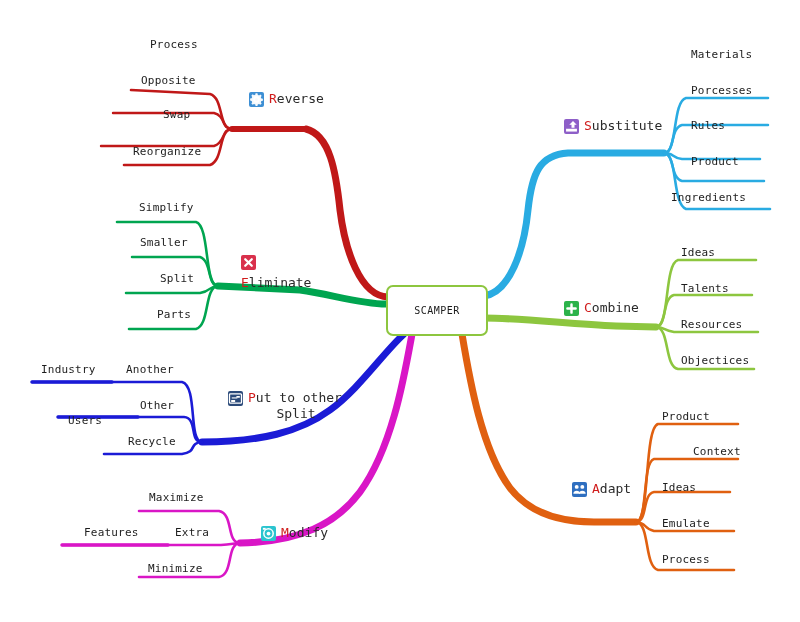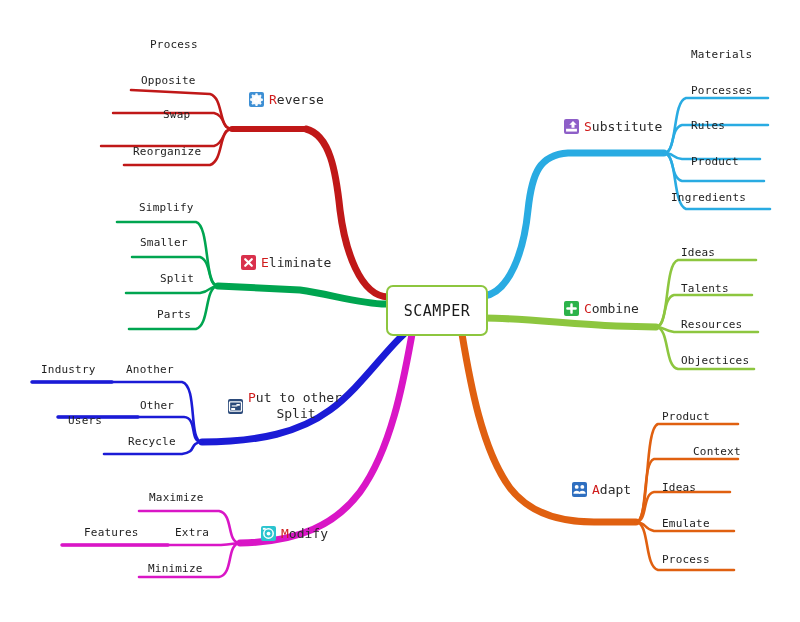--- a/index.html
+++ b/index.html
@@ -5,35 +5,35 @@
   html,body{margin:0;padding:0;background:#ffffff;}
   body{width:800px;height:622px;overflow:hidden;
        font-family:"DejaVu Sans Mono","Liberation Mono",monospace;}
   #stage{position:relative;width:800px;height:622px;background:#fff;}
   svg#wires{position:absolute;left:0;top:0;width:800px;height:622px;}
 
   .node-label{position:absolute;white-space:nowrap;font-size:11.5px;color:#262626;
               letter-spacing:.2px;}
   .leaf{font-size:11px;color:#1d1d1d;}
 
-  .branch-label{position:absolute;display:flex;align-items:center;gap:5px;
+  .branch-label{position:absolute;display:flex;align-items:flex-start;gap:5px;
                 white-space:nowrap;padding-left:13px;}
   .branch-label .txt{font-size:13px;color:#2a2a2a;line-height:15px;}
   .branch-label .txt .cap{color:#d01c1c;}
   .branch-label.two .txt{white-space:normal;width:96px;line-height:16px;}
   .branch-label.two .txt .l2{display:block;text-align:center;}
 
   .ico{width:15px;height:15px;border-radius:2px;flex:0 0 15px;position:relative;
        margin-top:1px;display:block;}
   .ico svg{display:block;width:15px;height:15px;}
 
   #center-node{position:absolute;left:386px;top:285px;width:98px;height:47px;
     border:2.5px solid #8dc63f;border-radius:7px;background:#fff;
     display:flex;align-items:center;justify-content:center;z-index:5;}
-  #center-node .ct{font-size:15px;color:#1a1a1a;letter-spacing:.5px;}
+  #center-node .ct{font-size:10px;color:#1a1a1a;letter-spacing:.5px;}
 </style>
 </head>
 <body>
 
 <div id="stage">
 
   <svg id="wires" viewBox="0 0 800 622" xmlns="http://www.w3.org/2000/svg">
 
     <g>
       <path d="M388,297 C360,296 345,250 340,210 C336,172 330,135 306,129" fill="none" stroke="#c01818" stroke-width="7" stroke-linecap="round"></path>
@@ -103,21 +103,21 @@
   <div id="labels">
       <div class="branch-label" style="left: 236px; top: 91px;">
         <span class="ico" style="background: rgb(61, 143, 212);">
           <svg viewBox="0 0 16 16">
             <path fill="#ffffff" d="M8 4.6a3.4 3.4 0 100 6.8 3.4 3.4 0 000-6.8zm0 5a1.6 1.6 0 110-3.2 1.6 1.6 0 010 3.2z"></path>
             <path fill="#ffffff" d="M7 1.4h2l.3 1.6 1.4.6 1.4-.9 1.4 1.4-.9 1.4.6 1.4 1.6.3v2l-1.6.3-.6 1.4.9 1.4-1.4 1.4-1.4-.9-1.4.6-.3 1.6H7l-.3-1.6-1.4-.6-1.4.9-1.4-1.4.9-1.4-.6-1.4L1.2 9V7l1.6-.3.6-1.4-.9-1.4 1.4-1.4 1.4.9 1.4-.6z" opacity=".95"></path>
           </svg>
         </span>
         <span class="txt"><span class="cap">R</span>everse</span>
       </div>
-      <div class="branch-label" style="left: 228px; top: 254px;">
+      <div class="branch-label" style="left: 228px; top: 254px; flex-direction: column;">
         <span class="ico" style="background: rgb(217, 48, 76);">
           <svg viewBox="0 0 16 16">
             <path stroke="#ffffff" stroke-width="2.4" stroke-linecap="round" d="M4.5 4.5l7 7M11.5 4.5l-7 7"></path>
           </svg>
         </span>
         <span class="txt"><span class="cap">E</span>liminate</span>
       </div>
       <div class="branch-label two" style="left: 215px; top: 390px;">
         <span class="ico" style="background: rgb(43, 74, 122);">
           <svg viewBox="0 0 16 16">

